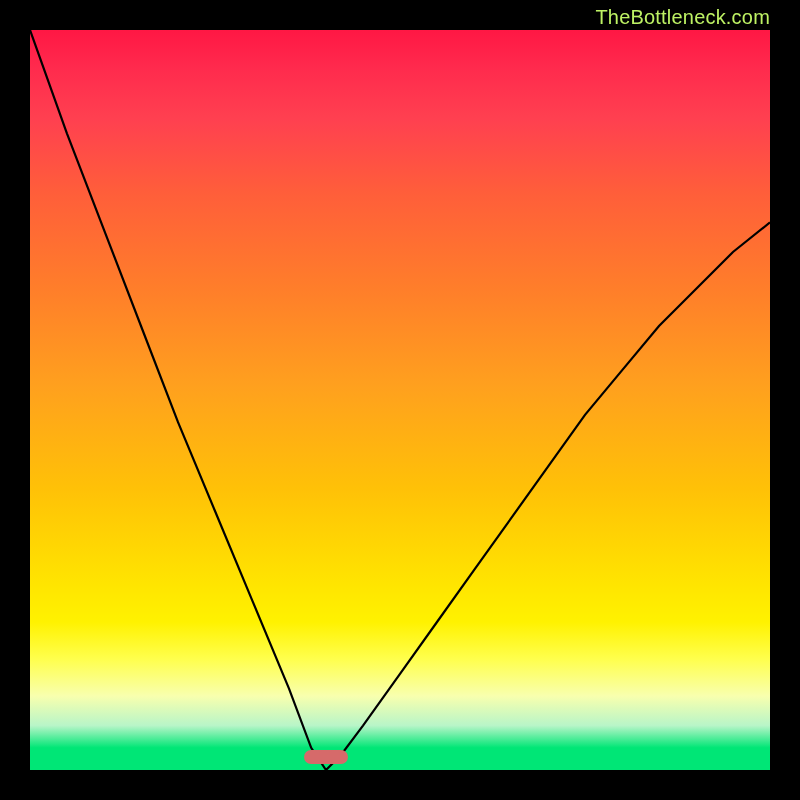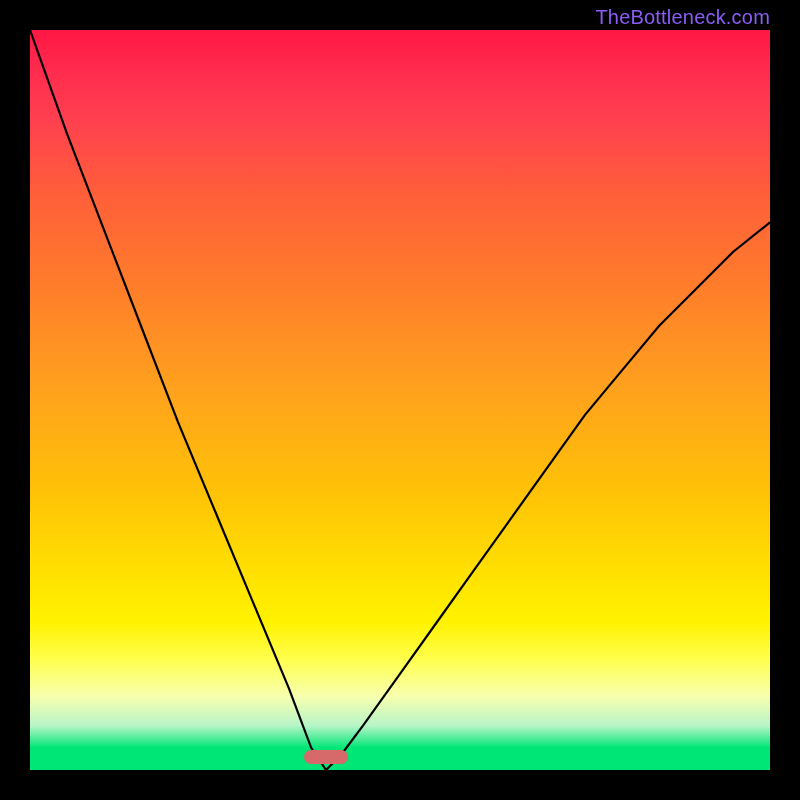--- a/index.html
+++ b/index.html
@@ -54,21 +54,21 @@
     position: absolute;
     top: 0;
     left: 0;
     width: 100%;
     height: 100%;
   }
   .watermark {
     position: absolute;
     top: 6px;
     right: 30px;
-    color: #8b5cf6;
+    color: #bef264;
     font-size: 20px;
     font-weight: 500;
     letter-spacing: 0.2px;
   }
   .marker {
     position: absolute;
     height: 14px;
     border-radius: 7px;
     background: #d66a6a;
   }

